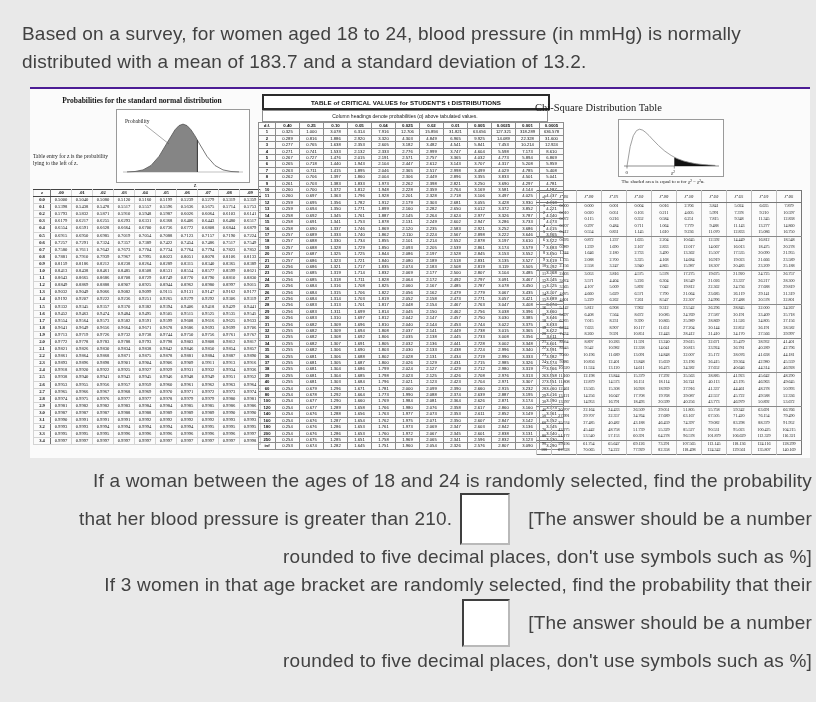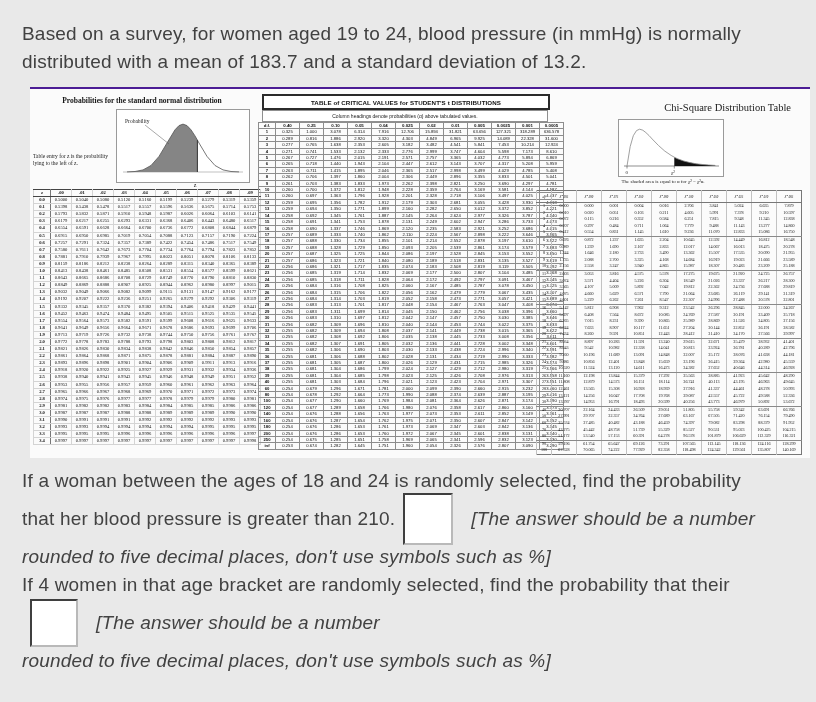--- a/index.html
+++ b/index.html
@@ -23,44 +23,44 @@
   .ztable th:first-child,.ztable td:first-child{width:16px;border-right:1px solid #777;font-weight:bold;}
   .t-titlebox{position:absolute;left:232px;top:5px;width:284px;height:12px;border:2px solid #2b2b2b;background:#fff;
     display:flex;align-items:center;justify-content:center;font:bold 6.2px "Liberation Sans",sans-serif;color:#111;letter-spacing:.1px;}
   .t-subbox{position:absolute;left:232px;top:21px;width:284px;height:10px;border:1px solid #8f8f8f;background:#fff;
     display:flex;align-items:center;justify-content:center;font:5px "Liberation Sans",sans-serif;color:#222;}
   .ttable{position:absolute;left:228px;top:33px;width:292px;font-size:4.2px;color:#111;border:1px solid #333;}
   .ttable th,.ttable td{width:23px;height:5.4px;line-height:5.4px;border:1px solid #8d8d8d;}
   .ttable th{font-weight:bold;font-size:4.4px;}
   .ttable th:first-child,.ttable td:first-child{width:16px;}
   .ttable td:first-child{font-weight:bold;}
-  .chi-title{position:absolute;left:505px;top:13px;width:256px;text-align:right;
+  .chi-title{position:absolute;left:505px;top:13px;width:256px;text-align:left;
     font:10.5px "Liberation Serif",serif;color:#1a1a1a;}
   .chi-graphic{position:absolute;left:588px;top:30px;width:104px;height:56px;background:#fff;border:1px solid #9a9a9a;}
   .chi-caption{position:absolute;left:505px;top:90px;width:256px;text-align:center;font:5px "Liberation Serif",serif;color:#222;}
   .chitable{position:absolute;left:506px;top:101px;width:254px;font-family:"Liberation Serif",serif;font-size:4.1px;color:#111;border:1px solid #777;}
   .chitable th,.chitable td{width:24px;height:6.6px;line-height:6.6px;border-left:1px solid #c2c2c2;}
   .chitable th{height:9px;line-height:9px;border-bottom:1px solid #777;font-weight:normal;font-style:italic;}
   .chitable th:first-child,.chitable td:first-child{width:14px;}
   .chitable tr.grp td{border-bottom:1px solid #8a8a8a;}
   .subsc{font-size:3px;vertical-align:-1px;}
   
   .question{position:absolute;left:22px;width:790px;font-size:19px;color:#424242;letter-spacing:.2px;}
-  .qline{height:38px;display:flex;align-items:center;white-space:nowrap;}
-  .qitalic{font-style:italic;}
+  .qline{height:38px;display:flex;align-items:center;white-space:nowrap;justify-content:flex-end;}
+  .qitalic{}
   .answer-input{box-sizing:border-box;background:#ffffff;border-style:solid;border-width:2px;
     border-color:#3f3f3f #b9b9b9 #b9b9b9 #3f3f3f;margin:0 18px 0 8px;font-size:16px;padding:0 4px;color:#333;}
   .box-q1{width:50px;height:52px;}
   .box-q2{width:48px;height:48px;}
 </style>
 </head>
 <body>
 
 <div class="intro">
-  <div>Based on a survey, for women aged 19 to 24, blood pressure (in mmHg) is normally</div>
+  <div>Based on a survey, for women aged 18 to 24, blood pressure (in mmHg) is normally</div>
   <div>distributed with a mean of 183.7 and a standard deviation of 13.2.</div>
 </div>
 
 <div class="panel">
 
   <div class="z-title">Probabilities for the standard normal distribution</div>
   <div class="z-graphic">
     <svg width="132" height="72" viewBox="0 0 132 72">
       <line x1="6" y1="62" x2="126" y2="62" stroke="#999" stroke-width="0.6"></line>
       <polygon points="10,62 18,61.5 26,59.9 34,55.5 42,46.4 50,33 58,19.8 62,15.6 66,14.1 70,15.6 74,19.8 78,25.9 80.4,30.1 80.4,62" fill="#858585" stroke="none"></polygon>
@@ -1846,21 +1846,21 @@
     <input type="text" class="answer-input box-q1" value="" style="">
     <span class="qitalic">[The answer should be a number</span>
   </div>
   <div class="qline qitalic">
     <span>rounded to five decimal places, don't use symbols such as %]</span>
   </div>
 </div>
 
 <div class="question" style="top:566px;">
   <div class="qline">
-    <span>If 4 women in that age bracket are randomly selected, find the probability that their</span>
+    <span>If 3 women in that age bracket are randomly selected, find the probability that their</span>
   </div>
   <div class="qline">
     <input type="text" class="answer-input box-q2" value="" style="">
     <span class="qitalic">[The answer should be a number</span>
   </div>
   <div class="qline qitalic">
     <span>rounded to five decimal places, don't use symbols such as %]</span>
   </div>
 </div>
 

